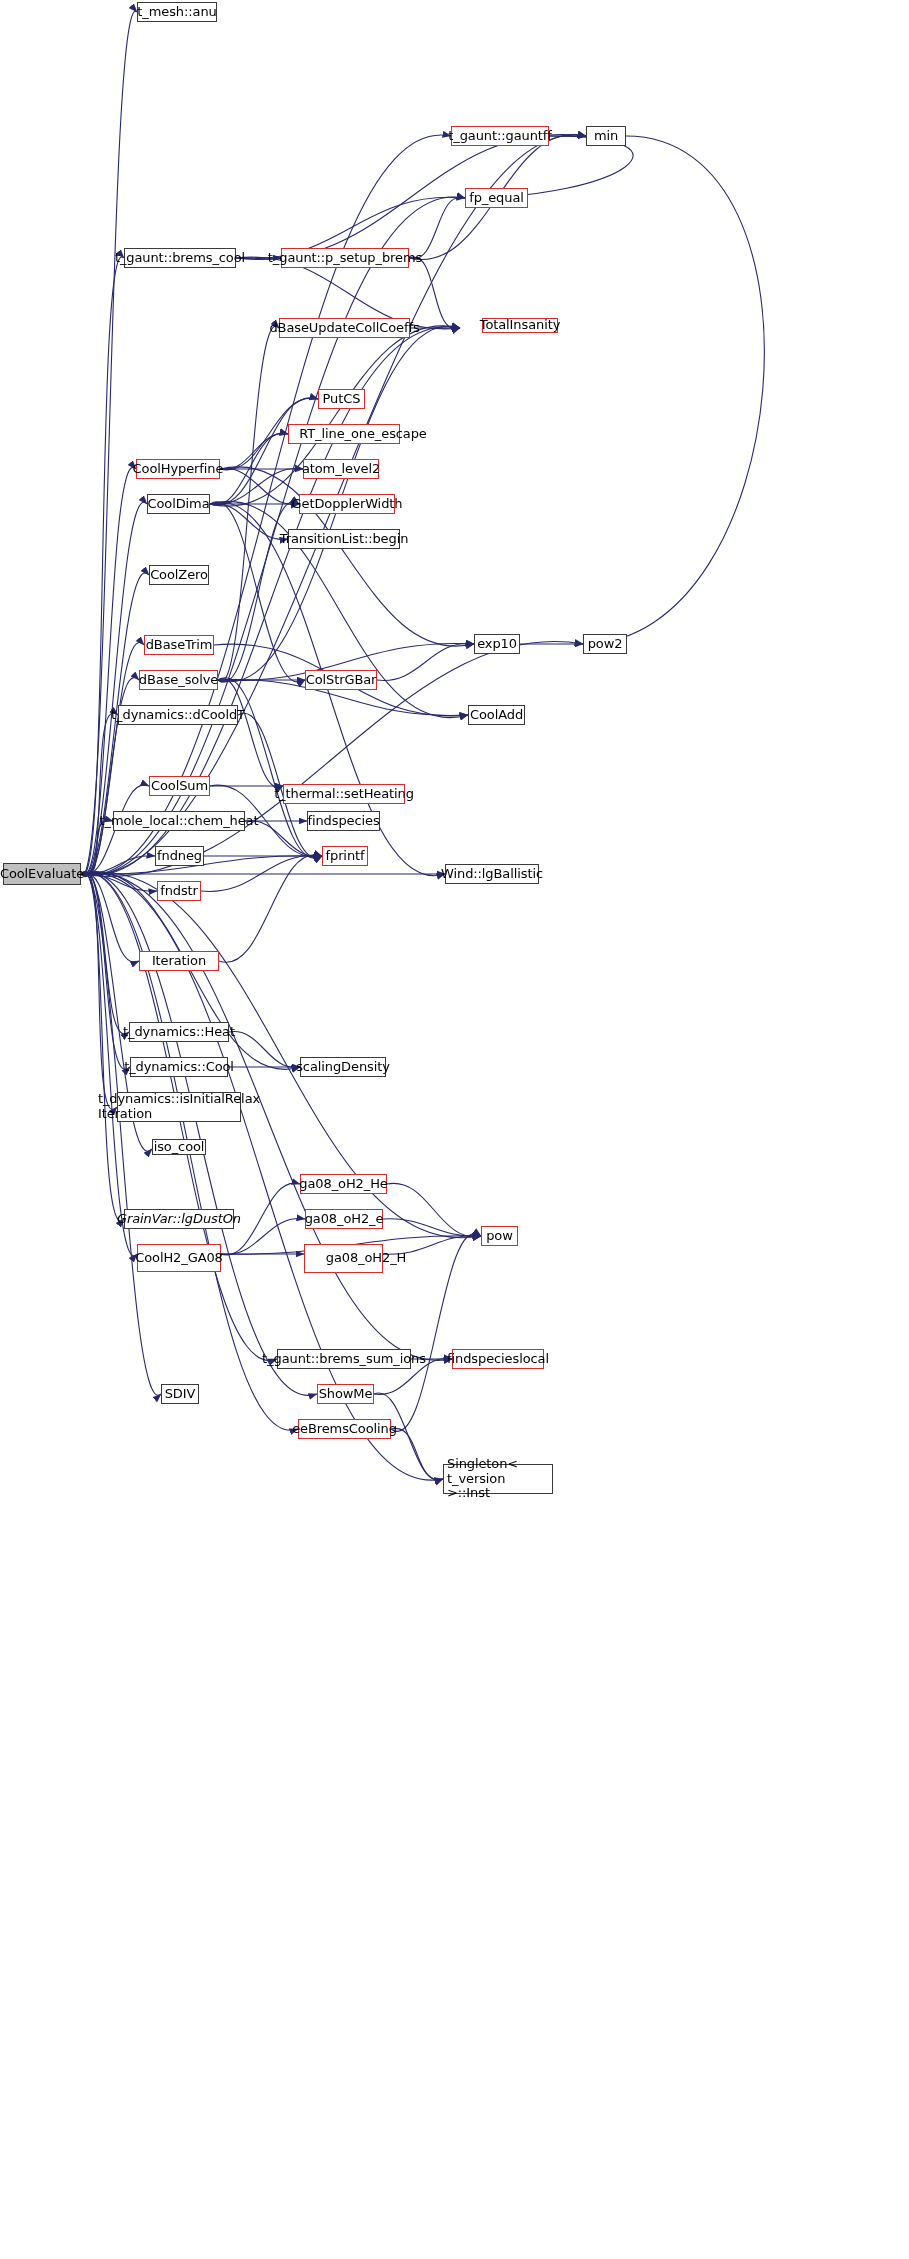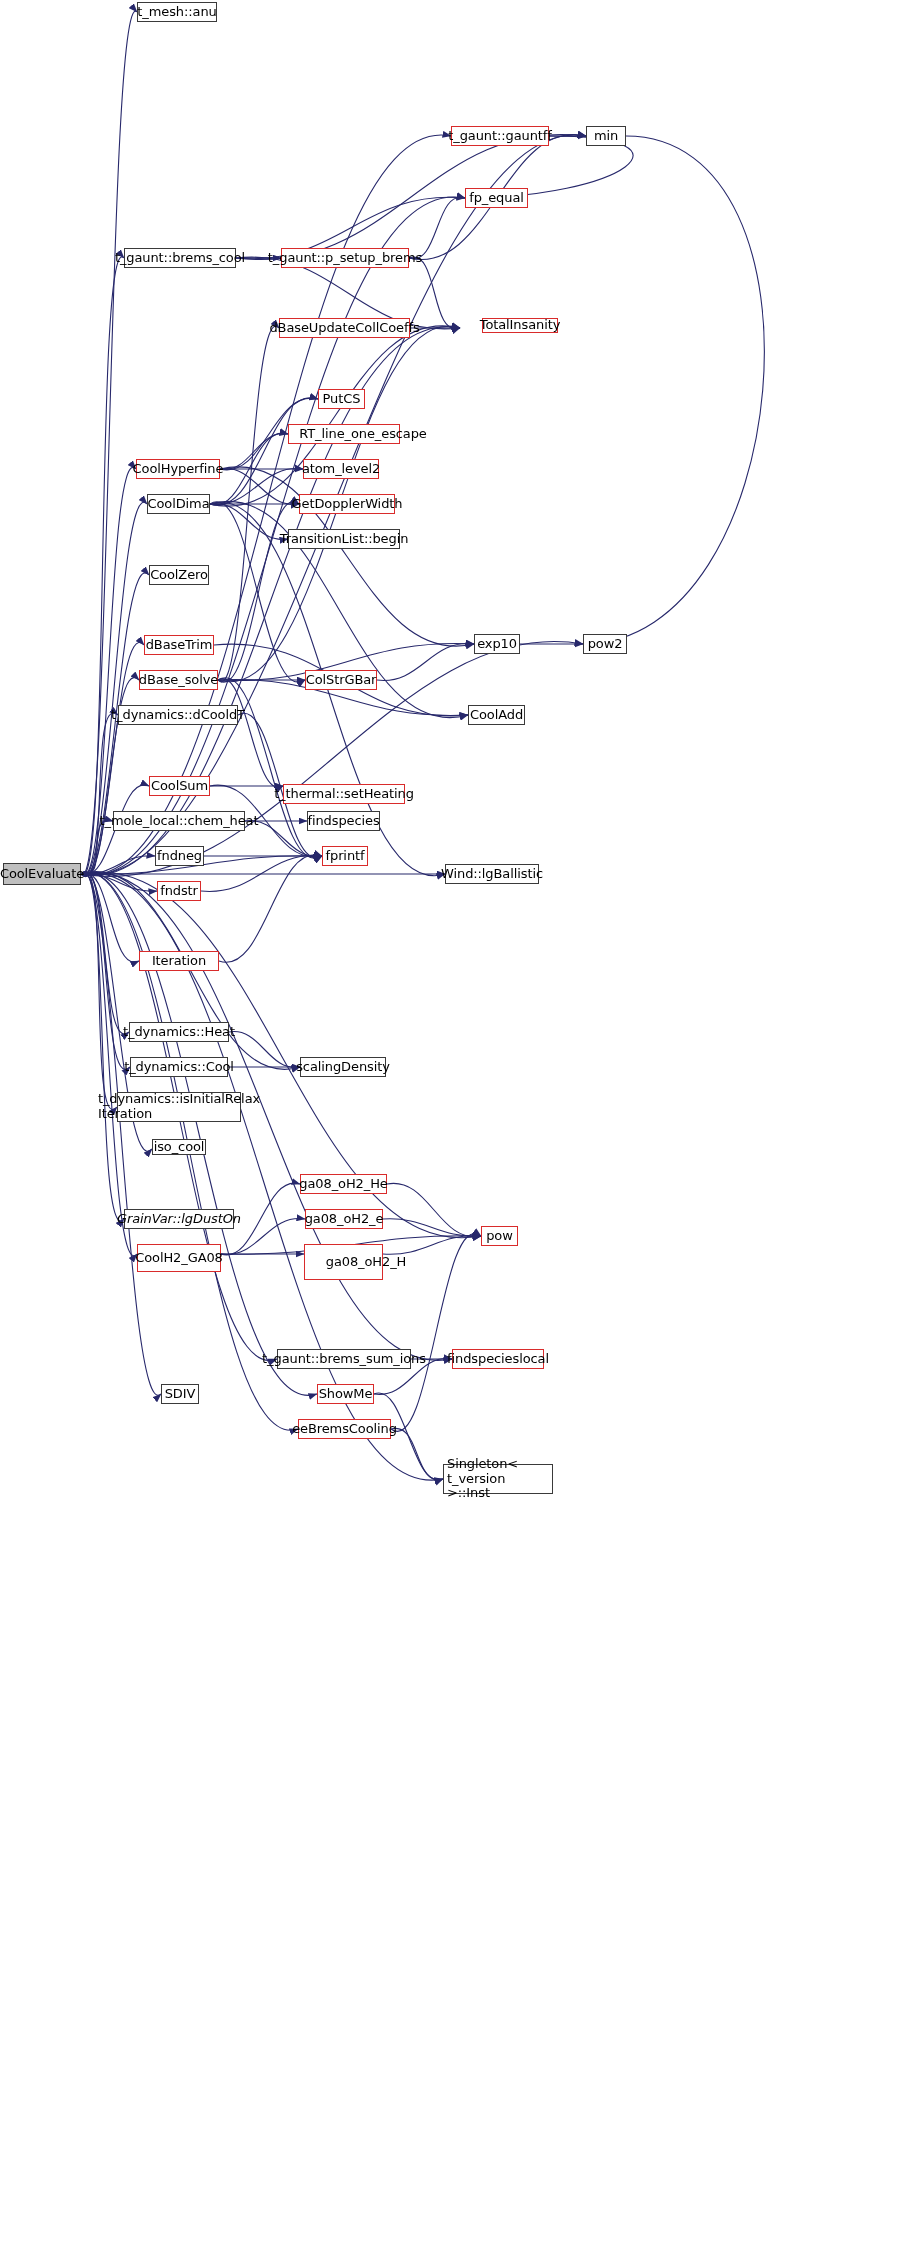--- a/index.html
+++ b/index.html
@@ -163,21 +163,21 @@
     <div class="node black" style="left: 130px; top: 1057px; width: 98px; height: 20px;">t_dynamics::Cool</div>
     <div class="node black" style="left: 300px; top: 1057px; width: 86px; height: 20px;">scalingDensity</div>
     <div class="node black" style="left: 117px; top: 1092px; width: 124px; height: 30px;">t_dynamics::isInitialRelax
 Iteration</div>
     <div class="node black" style="left: 152px; top: 1139px; width: 54px; height: 16px;">iso_cool</div>
     <div class="node " style="left: 300px; top: 1174px; width: 87px; height: 20px;">ga08_oH2_He</div>
     <div class="node " style="left: 305px; top: 1209px; width: 78px; height: 20px;">ga08_oH2_e</div>
     <div class="node " style="left: 481px; top: 1226px; width: 37px; height: 20px;">pow</div>
     <div class="node black" style="left: 124px; top: 1209px; width: 110px; height: 20px; font-style: italic;">GrainVar::lgDustOn</div>
     <div class="node " style="left: 137px; top: 1244px; width: 84px; height: 28px;">CoolH2_GA08</div>
-    <div class="node " style="left: 304px; top: 1244px; width: 79px; height: 36px; padding-left: 48px;">ga08_oH2_H</div>
+    <div class="node " style="left: 304px; top: 1244px; width: 79px; height: 29px; padding-left: 48px;">ga08_oH2_H</div>
     <div class="node black" style="left: 277px; top: 1349px; width: 134px; height: 20px;">t_gaunt::brems_sum_ions</div>
     <div class="node " style="left: 452px; top: 1349px; width: 92px; height: 20px;">findspecieslocal</div>
     <div class="node black" style="left: 161px; top: 1384px; width: 38px; height: 20px;">SDIV</div>
     <div class="node " style="left: 317px; top: 1384px; width: 57px; height: 20px;">ShowMe</div>
     <div class="node " style="left: 298px; top: 1419px; width: 93px; height: 20px;">eeBremsCooling</div>
     <div class="node black" style="left: 443px; top: 1464px; width: 110px; height: 30px;">Singleton&lt; t_version
 &gt;::Inst</div>
   </div>
 
 </body></html>

